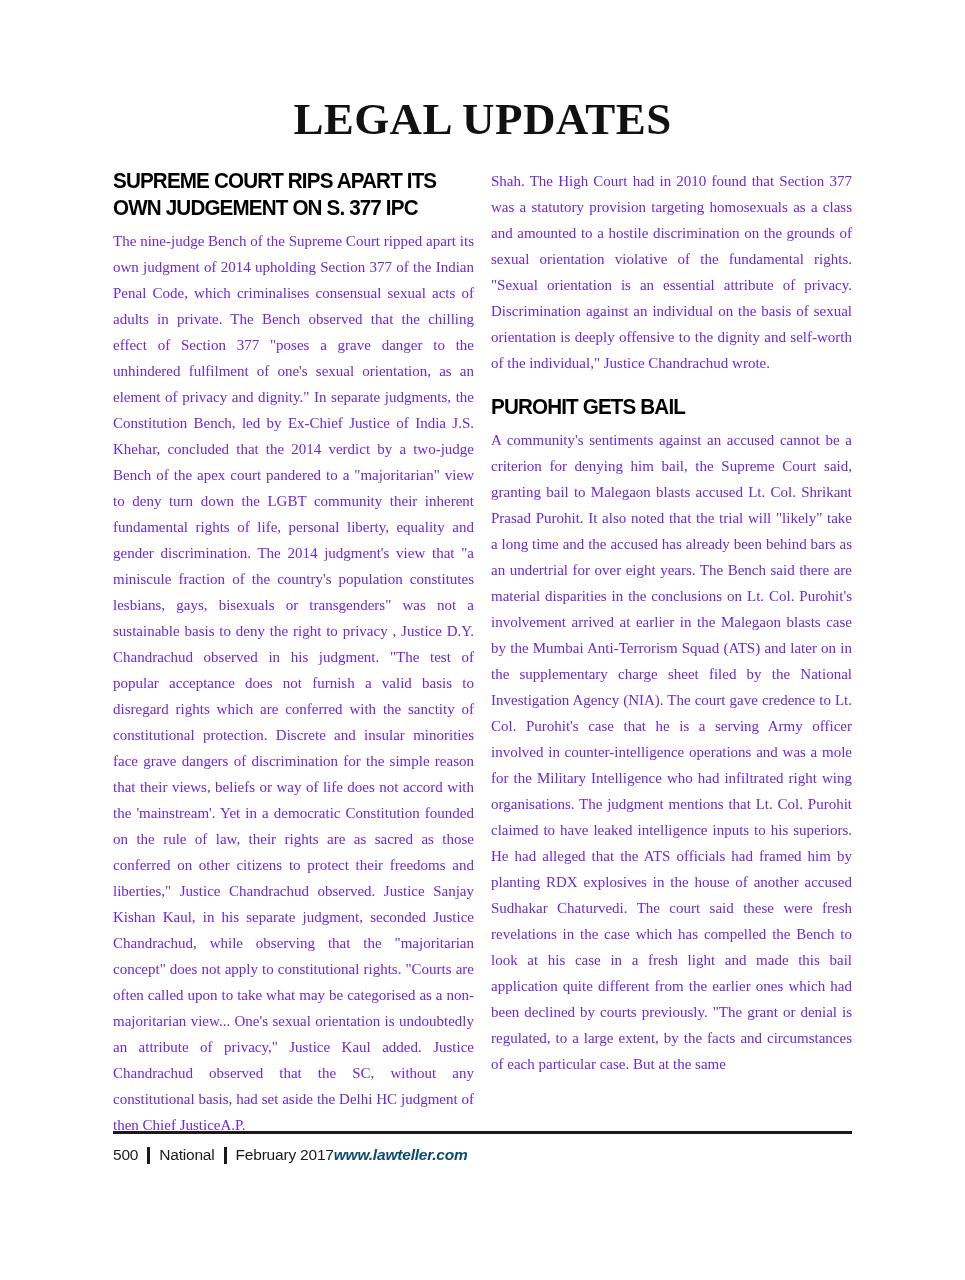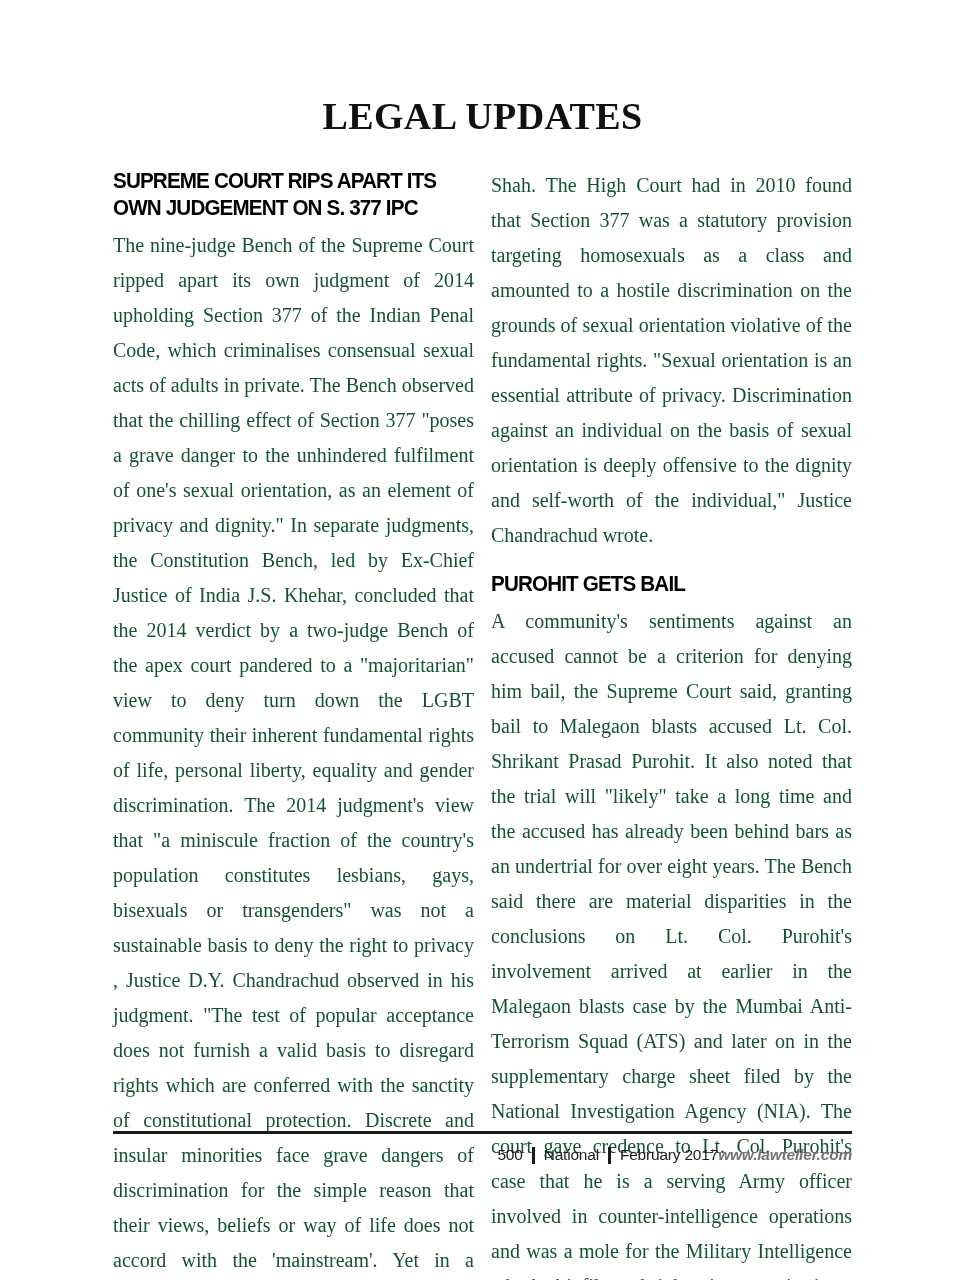--- a/index.html
+++ b/index.html
@@ -28,21 +28,21 @@
   .masthead {
     position: absolute;
     top: 97px;
     left: 0;
     width: 739px;
     text-align: center;
   }
   .masthead-title {
     font-family: "Liberation Serif", serif;
     font-weight: bold;
-    font-size: 38px;
+    font-size: 45px;
     letter-spacing: 0.4px;
     color: #111111;
     line-height: 1;
     margin: 0;
     display: inline-block;
   }
 
   
   .columns {
     position: absolute;
@@ -71,26 +71,26 @@
     transform: scaleX(0.96);
     transform-origin: left center;
     white-space: pre-line;
   }
   .section-heading.second {
     margin-top: 18px;
   }
 
   p.body-text {
     font-family: "Liberation Serif", serif;
-    font-size: 20px;
-    line-height: 35px;
+    font-size: 15px;
+    line-height: 26px;
     text-align: justify;
     text-justify: inter-word;
     margin: 0 0 12px 0;
-    color: #14532d;
+    color: #6d28d9;
     hyphens: none;
   }
   p.body-text:last-child { margin-bottom: 16px; }
 
   
   .footer-rule {
     position: absolute;
     left: 0;
     top: 1131px;
     width: 739px;
@@ -98,21 +98,21 @@
     background: #1a1a1a;
   }
   .footer {
     position: absolute;
     left: 0;
     top: 1142px;
     width: 739px;
     height: 26px;
     display: flex;
     align-items: center;
-    justify-content: flex-end;
+    justify-content: flex-start;
     font-family: "Liberation Sans", sans-serif;
   }
   .footer-left {
     display: flex;
     align-items: center;
     font-size: 15.5px;
     color: #1a1a1a;
     letter-spacing: -0.2px;
   }
   .footer-left .fl-item { display: inline-block; }
@@ -121,21 +121,21 @@
     width: 3px;
     height: 17px;
     background: #1a1a1a;
     margin: 0 9px;
     vertical-align: middle;
   }
   .footer-right {
     font-size: 15.5px;
     font-style: italic;
     font-weight: bold;
-    color: #737373;
+    color: #0c4a6e;
     letter-spacing: -0.2px;
   }
 </style>
 </head>
 <body>
 
 <div class="page">
 
   <div class="masthead">
     <h1 class="masthead-title">LEGAL UPDATES</h1>

